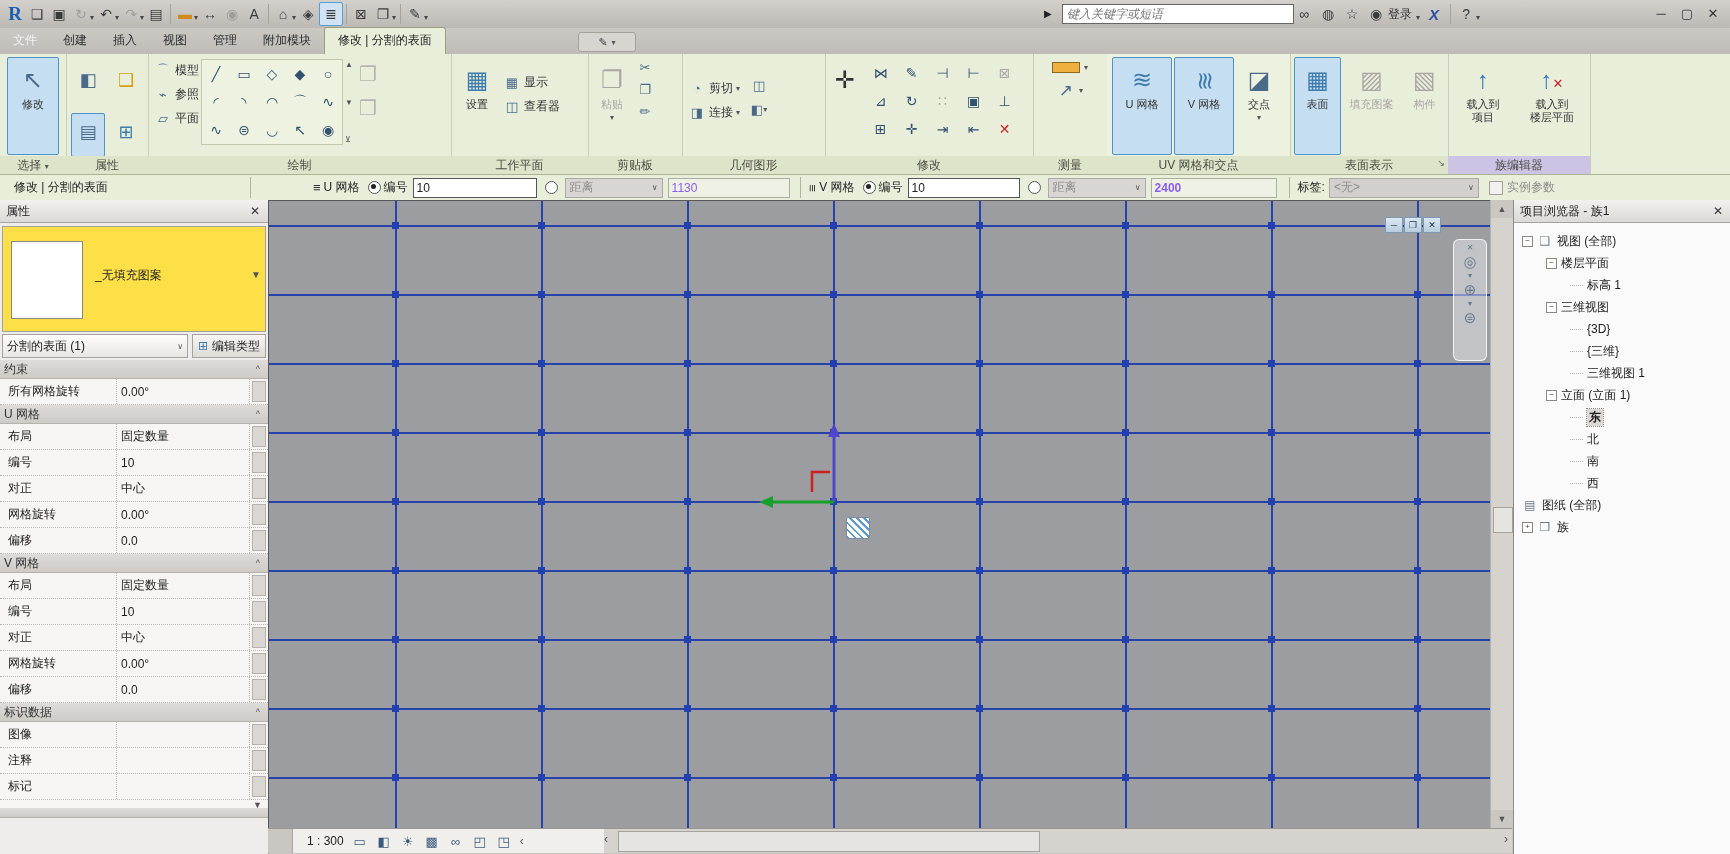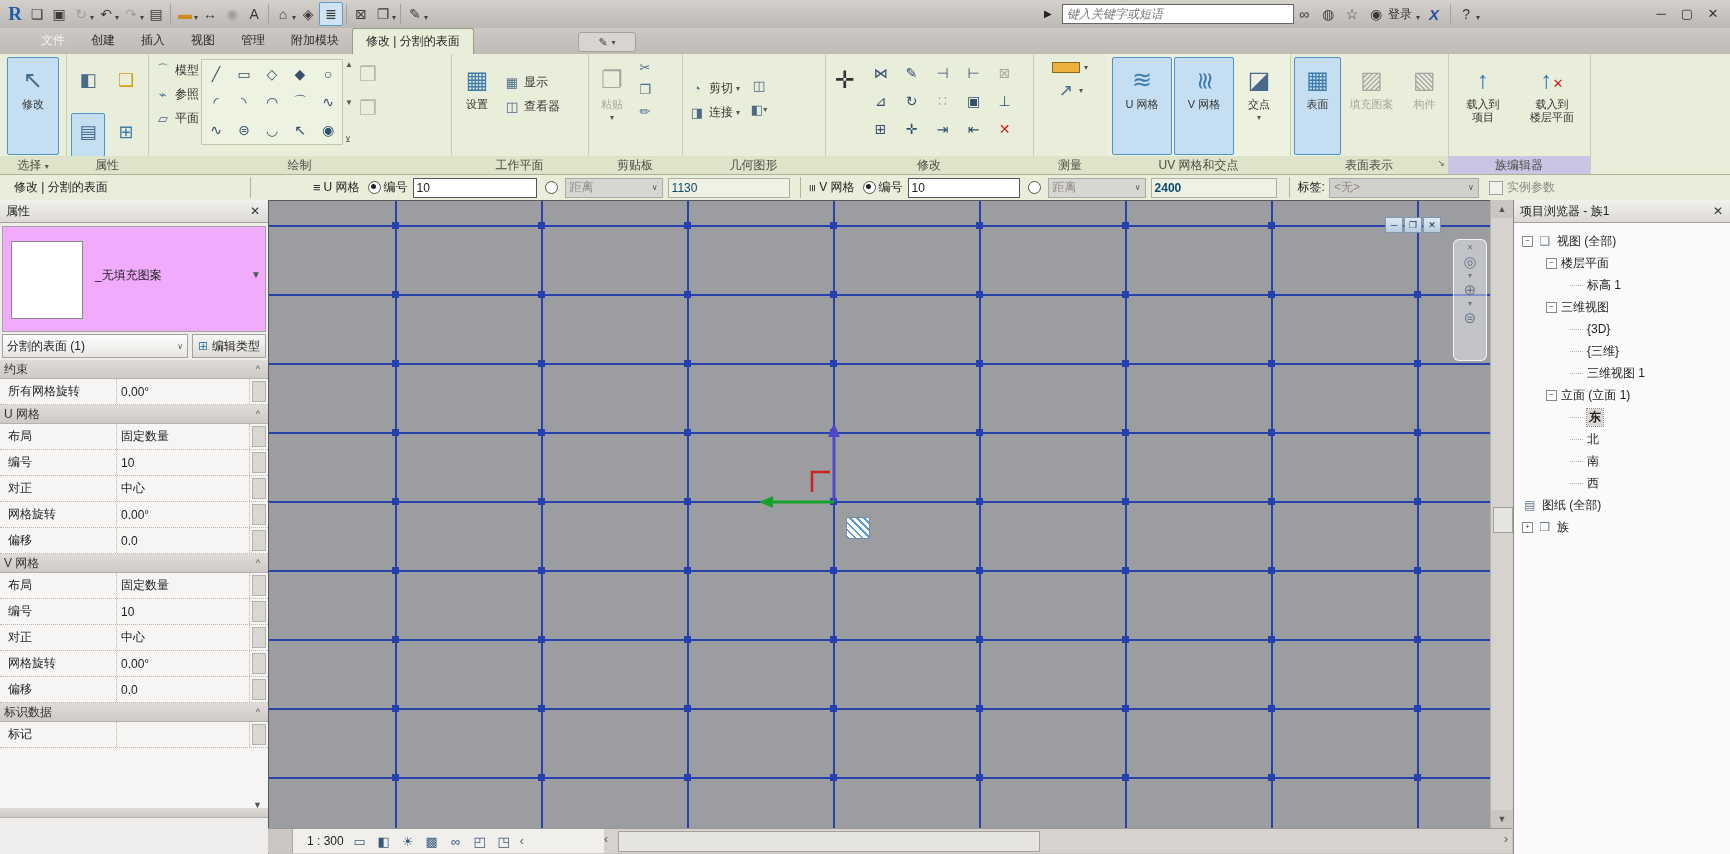--- a/index.html
+++ b/index.html
@@ -20,21 +20,21 @@
   #panel-toggle{position:absolute;left:1044px;top:8px;font-size:10px;color:#222;}
   #search-box{position:absolute;left:1062px;top:4px;width:222px;height:18px;background:#fff;border:1px solid #666;font-style:italic;color:#777;padding:0 4px;line-height:18px;}
   #rt-icons{position:absolute;left:1292px;top:2px;display:flex;align-items:center;height:24px;}
   .ricon{width:24px;height:22px;display:flex;align-items:center;justify-content:center;font-size:14px;color:#3a3a3a;}
   #signin-label{margin:0 6px 0 0;color:#333;}
   #exchange{color:#2b4fa0;font-weight:bold;font-style:italic;font-size:15px;margin:0 8px;}
   #winctl{position:absolute;right:4px;top:2px;display:flex;}
   .wbtn{width:26px;height:22px;display:flex;align-items:center;justify-content:center;font-size:13px;color:#333;}
   
   #tabbar{position:absolute;top:28px;left:0;width:1730px;height:26px;background:linear-gradient(#ccc9c5,#bfbcb8);}
-  #tabs{display:flex;height:26px;padding-left:28px;}
+  #tabs{display:flex;height:26px;align-items:flex-end;}
   .tab{padding:4px 13px 5px 13px;color:#2c2c2c;white-space:nowrap;}
   .tab.file{color:#f3f2f0;}
   .tab.active{background:#e9eeda;border:1px solid #9aa07e;border-bottom:none;border-radius:3px 3px 0 0;color:#1f1f1f;}
   #modify-pulldown{position:absolute;left:578px;top:32px;width:56px;height:18px;display:flex;align-items:center;justify-content:center;border:1px solid #a5a29c;border-radius:3px;background:#d8d5d0;font-size:11px;color:#444;gap:4px;}
   
   #ribbon{position:absolute;top:54px;left:0;width:1730px;height:120px;background:#e9eeda;border-bottom:1px solid #aeb295;}
   .panel{position:absolute;top:0;height:120px;border-right:1px solid #c9cdb2;}
   .plabel{position:absolute;bottom:0;left:0;right:0;height:18px;line-height:18px;text-align:center;color:#4c4c44;background:#dee4ca;white-space:nowrap;font-size:12px;}
   .plabel .dlg{position:absolute;right:3px;bottom:2px;font-size:9px;color:#666;}
   .pbody{position:absolute;top:0;left:0;right:0;height:102px;display:flex;align-items:flex-start;}
@@ -50,30 +50,30 @@
   .tg.red{color:#c22;}
   .tg.gray{color:#aaa7a3;}
   .scrollcol{display:flex;flex-direction:column;justify-content:space-between;height:84px;margin:6px 2px 0 2px;font-size:8px;color:#555;}
   .formcol{display:flex;flex-direction:column;gap:10px;margin:8px 2px 0 4px;font-size:20px;color:#b8b5b0;}
   
   #optionsbar{position:absolute;top:175px;left:0;width:1730px;height:25px;background:#e9eeda;border-bottom:1px solid #b6ba9e;display:flex;align-items:center;}
   .osep{width:1px;height:21px;background:#b2b698;margin:0 6px;}
   .radio{width:11px;height:11px;border:1px solid #555;border-radius:50%;background:#fff;margin:0 3px 0 8px;position:relative;}
   .radio.on::after{content:"";position:absolute;left:2px;top:2px;width:5px;height:5px;border-radius:50%;background:#222;}
   .obinput{height:18px;border:1px solid #555;background:#fff;padding:0 3px;margin-left:5px;line-height:18px;}
-  .obinput.dis{border:1px solid #abaea0;background:#eef1e4;color:#0c4a6e;}
+  .obinput.dis{border:1px solid #abaea0;background:#eef1e4;color:#8b5cf6;}
   .obdd{height:18px;border:1px solid #abaaa6;background:#d8d6d2;color:#8f8d89;padding:0 4px;margin-left:4px;display:flex;align-items:center;justify-content:space-between;}
   .gridglyph{font-size:13px;color:#333;margin:0 4px 0 2px;letter-spacing:-1px;}
   .cb{width:12px;height:12px;border:1px solid #a5a29c;background:#f2f1ee;margin:0 4px 0 10px;}
   .graytext{color:#8f8d89;}
   
   #props{position:absolute;top:200px;left:0;width:268px;height:654px;background:#efedeb;border-right:1px solid #8e8b87;}
   .paltitle{height:22px;line-height:22px;background:linear-gradient(#f2f1ef,#dcd9d6);border-bottom:1px solid #a5a29e;padding-left:6px;color:#222;position:relative;}
   .paltitle .closex{position:absolute;right:4px;top:0;width:18px;text-align:center;font-size:12px;color:#333;}
-  #type-selector{position:absolute;left:2px;top:26px;width:262px;height:104px;background:#f0abfc;border:1px solid #a5a29e;}
+  #type-selector{position:absolute;left:2px;top:26px;width:262px;height:104px;background:#fde047;border:1px solid #a5a29e;}
   #type-preview{position:absolute;left:8px;top:14px;width:70px;height:76px;background:#fff;border:1px solid #8a8784;}
   #type-name{position:absolute;left:92px;top:40px;color:#222;}
   #type-dd{position:absolute;right:4px;top:42px;font-size:10px;color:#555;}
   #selrow{position:absolute;left:2px;top:134px;width:264px;height:24px;display:flex;}
   #instance-combo{flex:0 0 176px;height:22px;border:1px solid #a5a29e;background:linear-gradient(#fdfdfd,#e8e6e3);display:flex;align-items:center;justify-content:space-between;padding:0 4px;}
   #edit-type-btn{margin-left:4px;flex:1;height:22px;border:1px solid #a5a29e;background:linear-gradient(#f6f5f3,#dedbd7);display:flex;align-items:center;justify-content:center;gap:4px;}
   #pgrid{position:absolute;left:0;top:160px;width:268px;height:448px;background:#f6f5f4;overflow:hidden;}
   .psection{height:18px;line-height:18px;background:linear-gradient(#dedbd8,#cecbc7);border-bottom:1px solid #b5b2ae;padding-left:4px;color:#333;position:relative;}
   .psection .chev{position:absolute;right:8px;top:0;font-size:9px;color:#555;}
   .prow{height:25px;display:flex;align-items:center;border-bottom:1px dotted #b9b6b2;}
@@ -552,20 +552,34 @@
           </span>
         </div>
         <div class="prow">
           <span class="plab">偏移</span>
           <span class="pval">0.0</span>
           <span class="pbtncol">
             <span class="box"></span>
           </span>
         </div>
         <div class="psection"><span>标识数据</span><span class="chev">^</span></div>
+        <div class="prow">
+          <span class="plab">图像</span>
+          <span class="pval"></span>
+          <span class="pbtncol">
+            <span class="box"></span>
+          </span>
+        </div>
+        <div class="prow">
+          <span class="plab">注释</span>
+          <span class="pval"></span>
+          <span class="pbtncol">
+            <span class="box"></span>
+          </span>
+        </div>
         <div class="prow">
           <span class="plab">标记</span>
           <span class="pval"></span>
           <span class="pbtncol">
             <span class="box"></span>
           </span>
         </div>
       </div>
     <div id="psliver"></div>
     <div id="props-scroll-down">▼</div>

